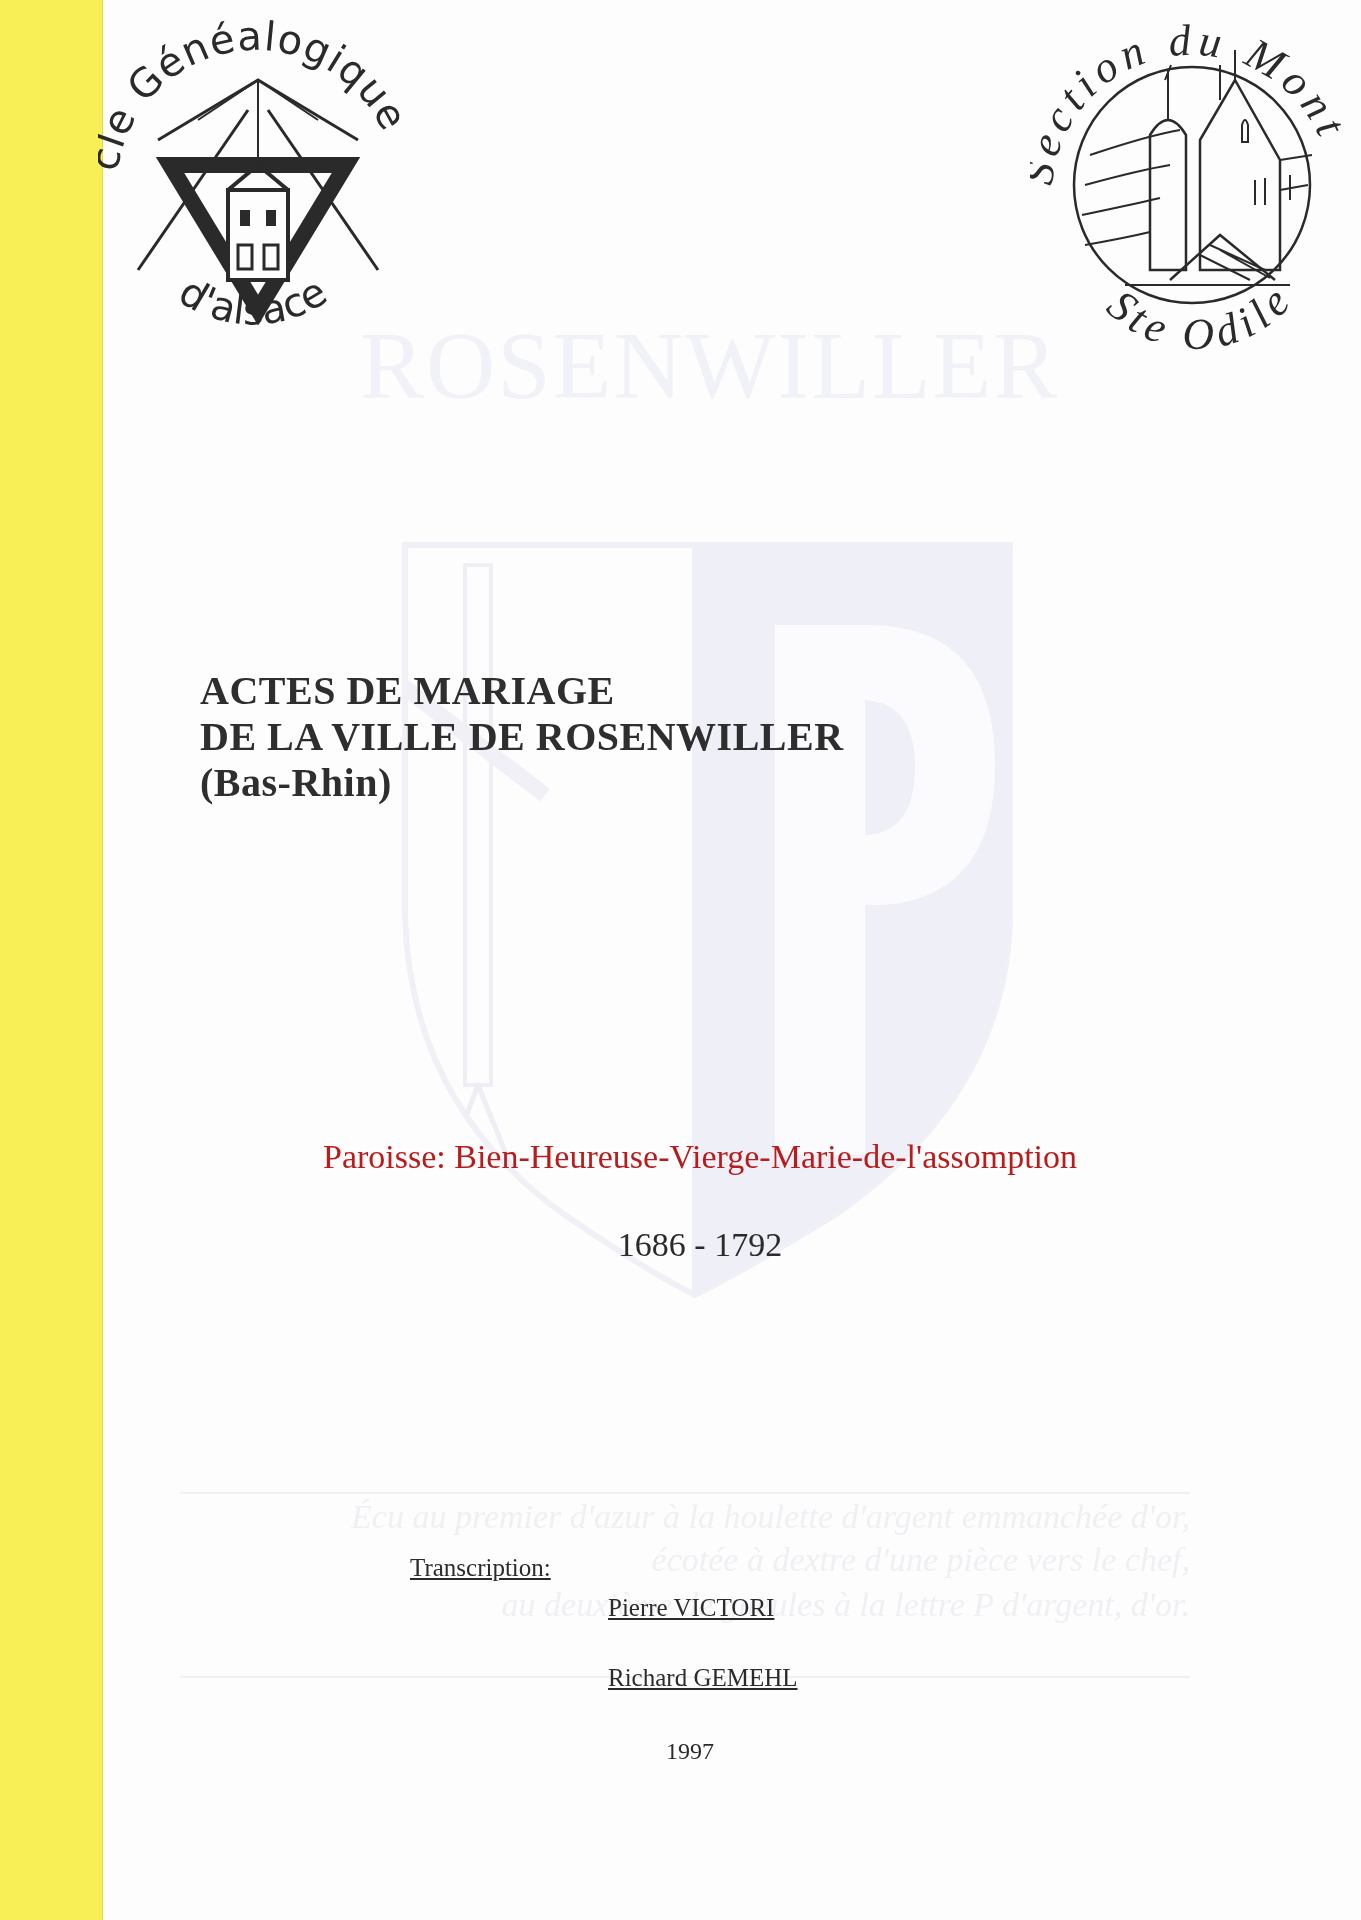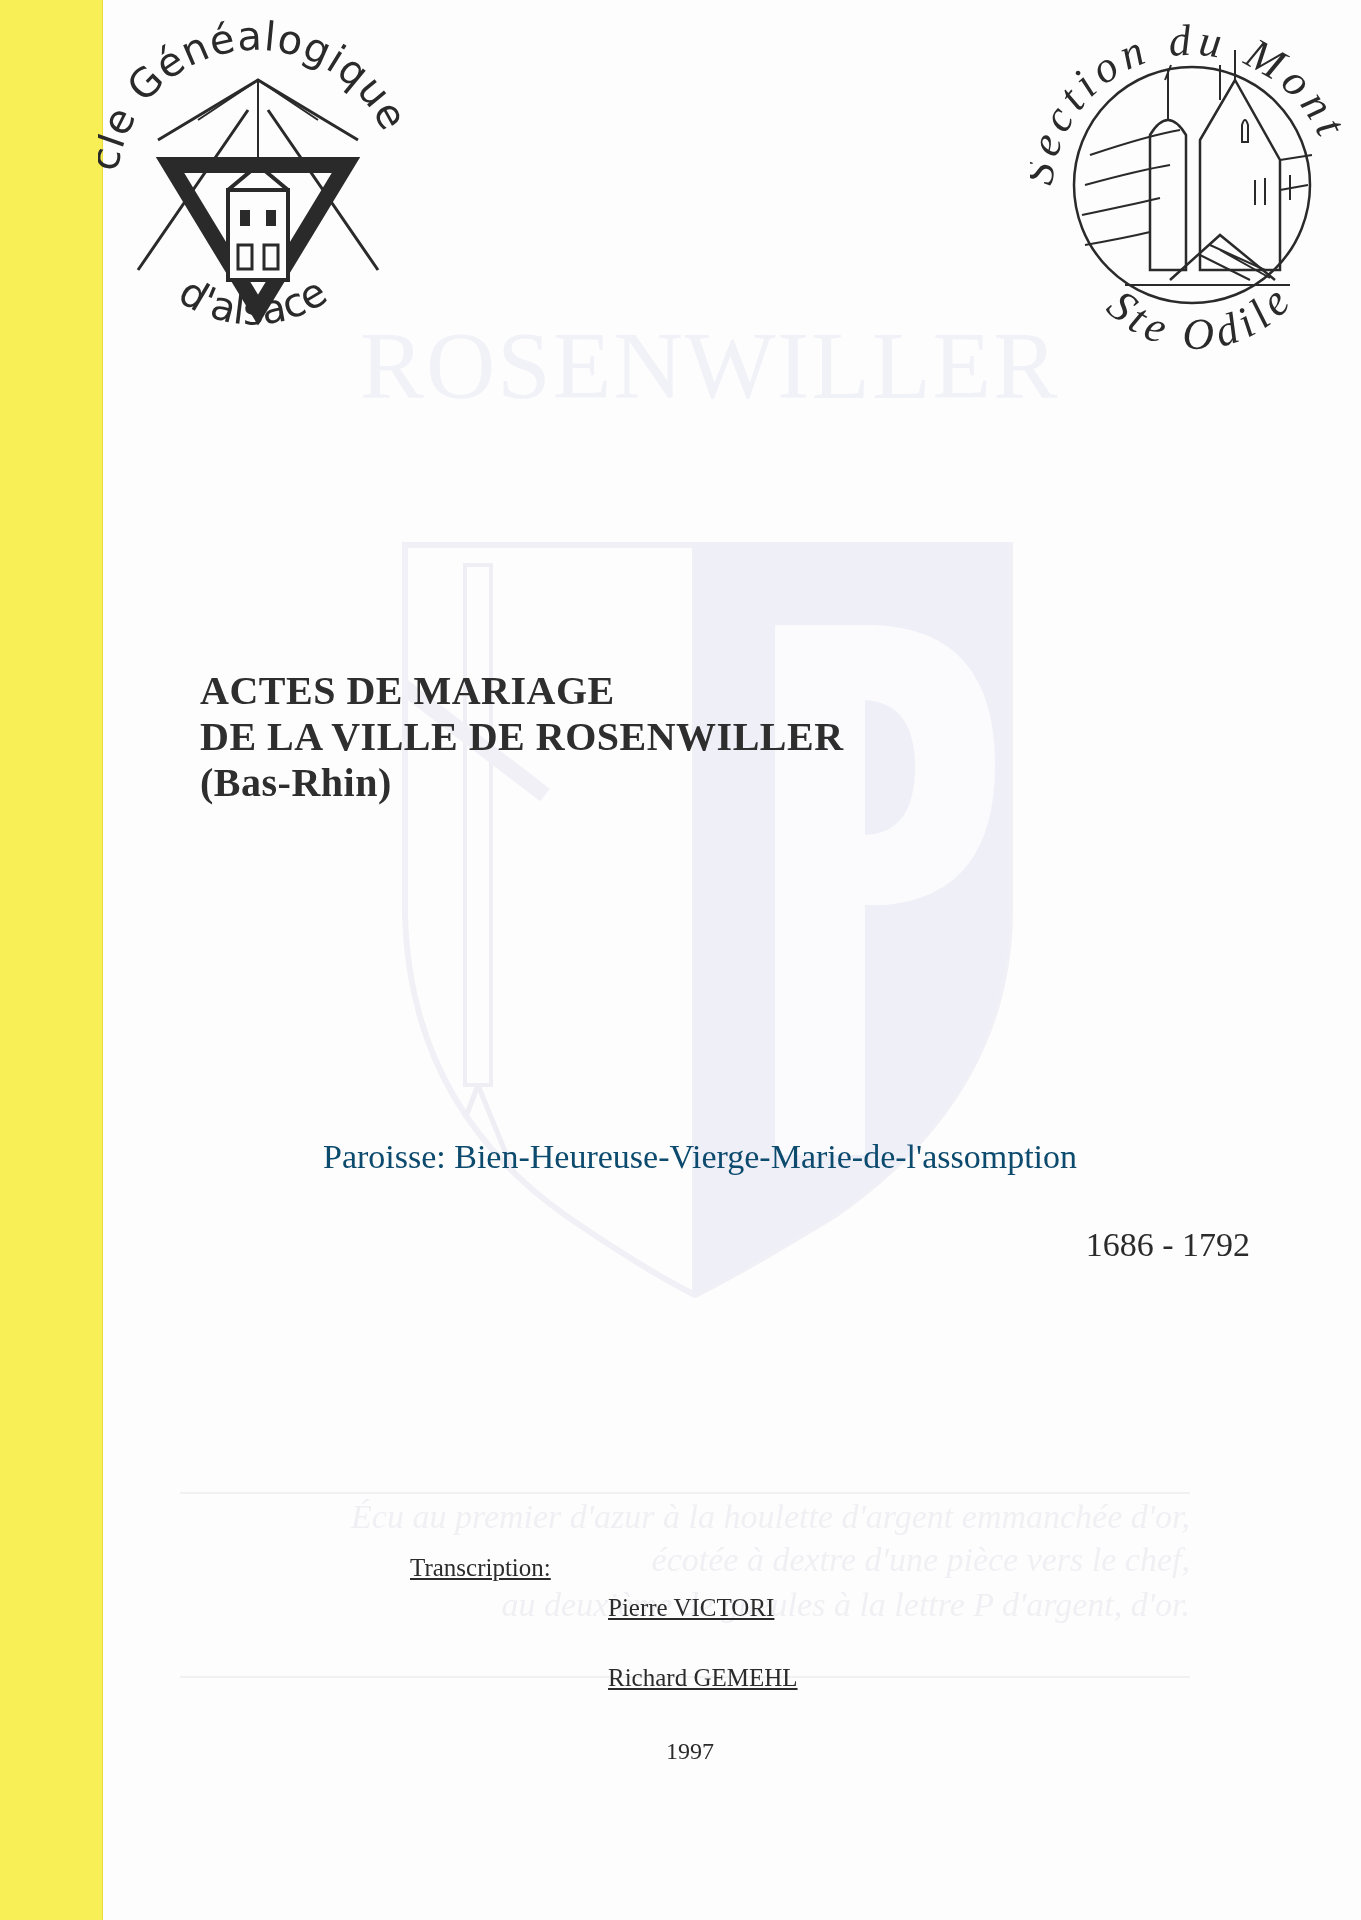--- a/index.html
+++ b/index.html
@@ -31,24 +31,24 @@
     .logo { position: absolute; }
     .logo svg { display: block; }
     
     .title-block {
       position: absolute; left: 200px; width: 1000px; top: 668px; text-align: left;
       font-weight: bold; color: #2e2e2e;
     }
     .title-line { font-size: 40px; line-height: 46px; letter-spacing: 0.5px; }
     .parish {
       position: absolute; left: 150px; width: 1100px; top: 1138px; text-align: center;
-      font-size: 34px; color: #0c4a6e;
+      font-size: 34px; color: #b91c1c;
     }
     .years {
-      position: absolute; left: 150px; width: 1100px; top: 1226px; text-align: right;
+      position: absolute; left: 150px; width: 1100px; top: 1226px; text-align: center;
       font-size: 34px; color: #2b2b2b;
     }
     .credits {
       position: absolute; left: 410px; top: 1553px; font-size: 25px; line-height: 30px; color: #2b2b2b;
       display: flex;
       text-decoration: underline;
     }
     .credits .label { width: 198px; }
     .credits .names div { white-space: nowrap; margin-top: 40px; }
     .pub-year {

